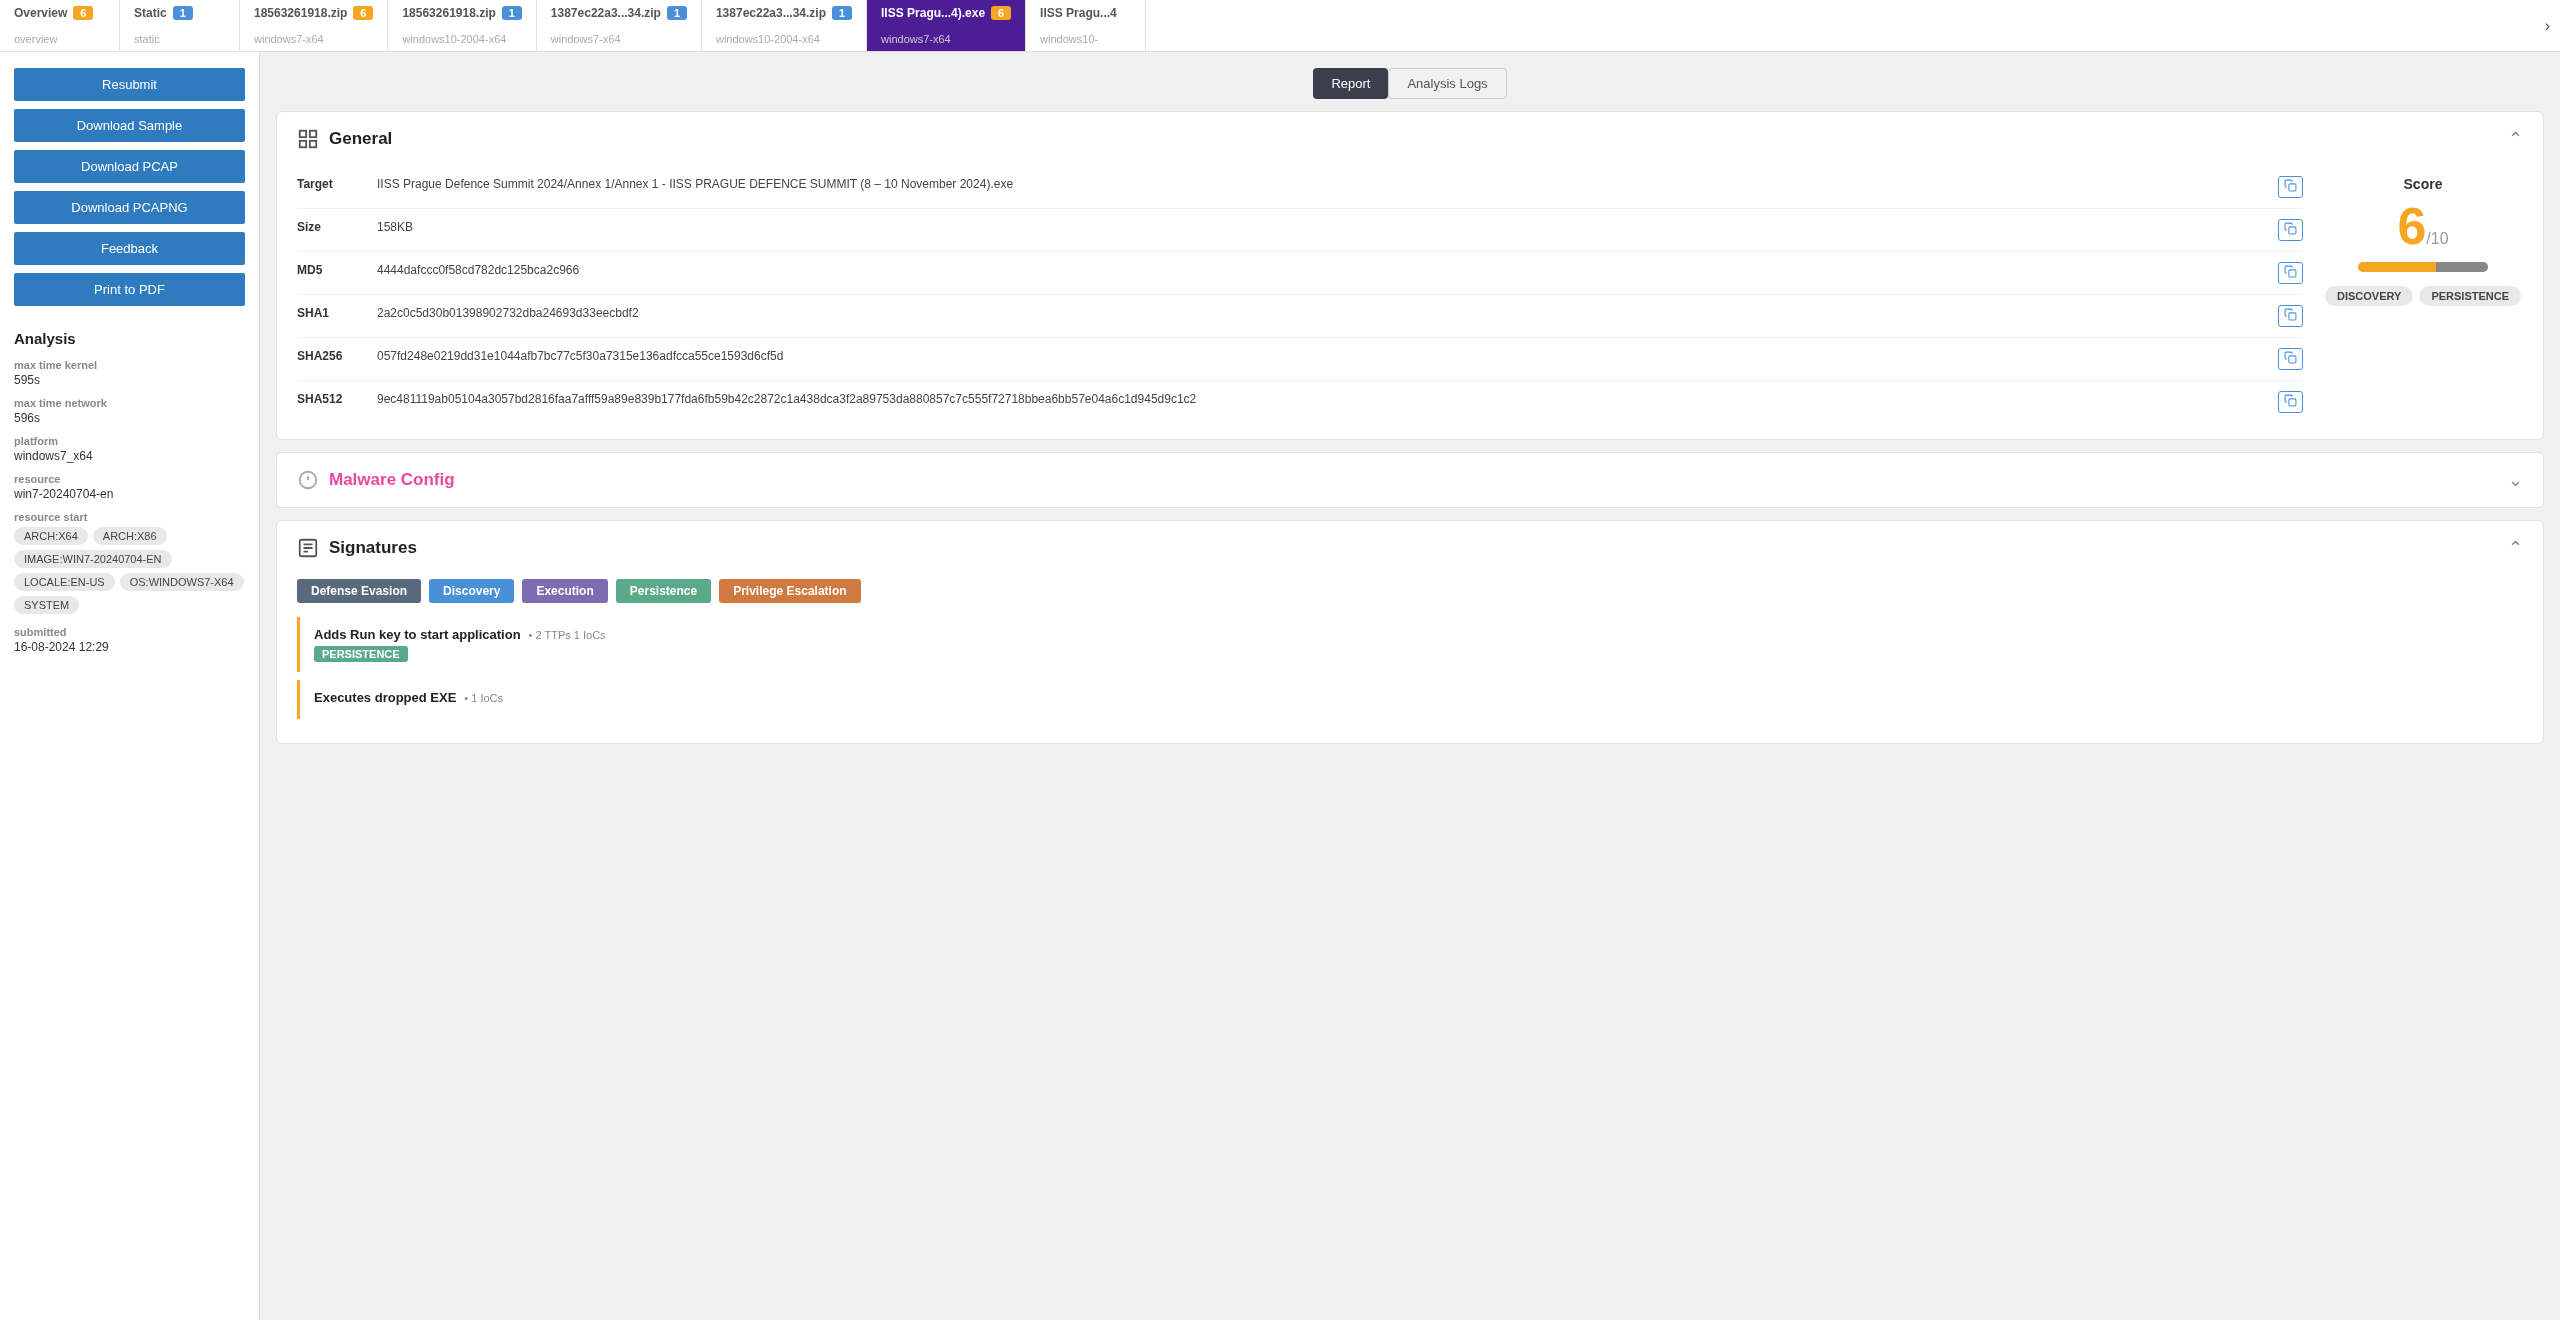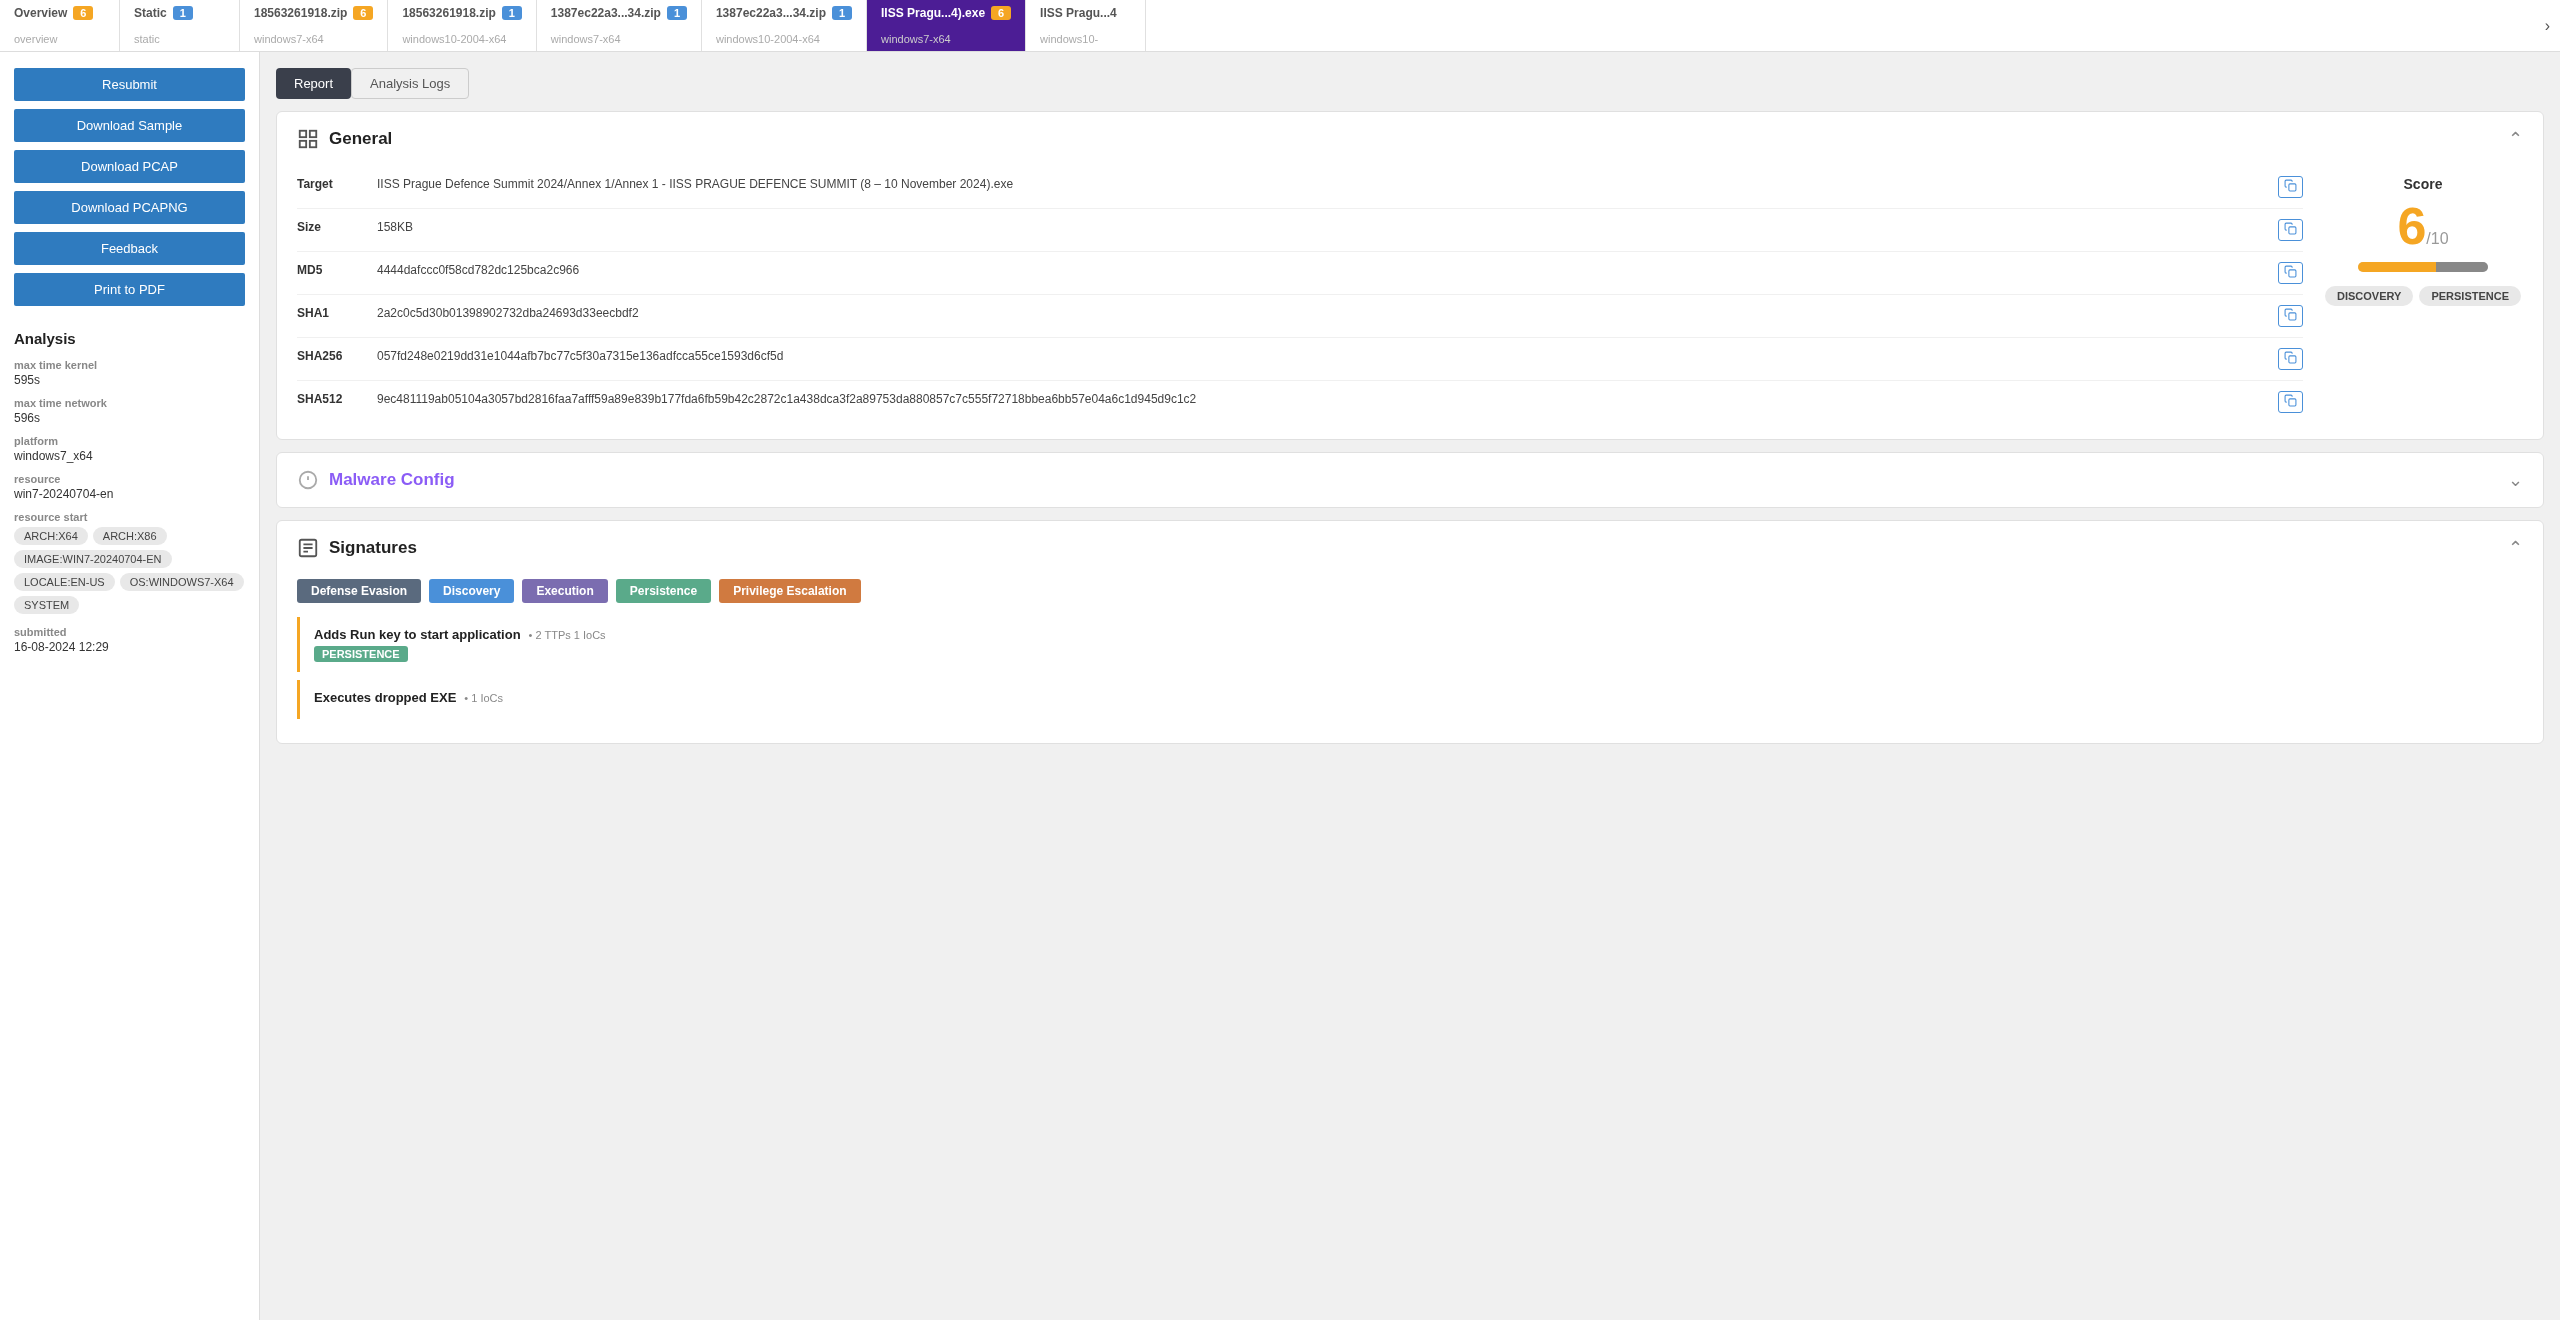--- a/index.html
+++ b/index.html
@@ -113,21 +113,21 @@
     .content-area {
       flex: 1;
       overflow-y: auto;
       padding: 16px;
       background: #f0f0f0;
     }
 
     
     .content-toolbar {
       display: flex;
-      justify-content: flex-start;
+      justify-content: center;
       margin-bottom: 12px;
     }
     .toolbar-btn {
       background: #3a3f4b;
       color: #fff;
       border: none;
       padding: 7px 18px;
       border-radius: 4px;
       cursor: pointer;
       font-size: 13px;
@@ -469,21 +469,21 @@
     </div>
 
     <div class="card">
       <div class="card-header">
         <div class="card-title">
           <svg width="22" height="22" viewBox="0 0 24 24" fill="none" stroke="#aaa" stroke-width="2">
             <circle cx="12" cy="12" r="9"></circle>
               <line x1="12" y1="8" x2="12" y2="12"></line>
               <line x1="12" y1="16" x2="12.01" y2="16"></line>
           </svg>
-          <span style="color:#8b5cf6;">Malware Config</span>
+          <span style="color:#ec4899;">Malware Config</span>
         </div>
         <span class="chevron-icon">⌄</span>
       </div>
     </div>
 
     <div class="card">
       <div class="card-header">
         <div class="card-title">
           <svg width="22" height="22" viewBox="0 0 24 24" fill="none" stroke="#555" stroke-width="2">
             <rect x="3" y="3" width="18" height="18" rx="2"></rect>

